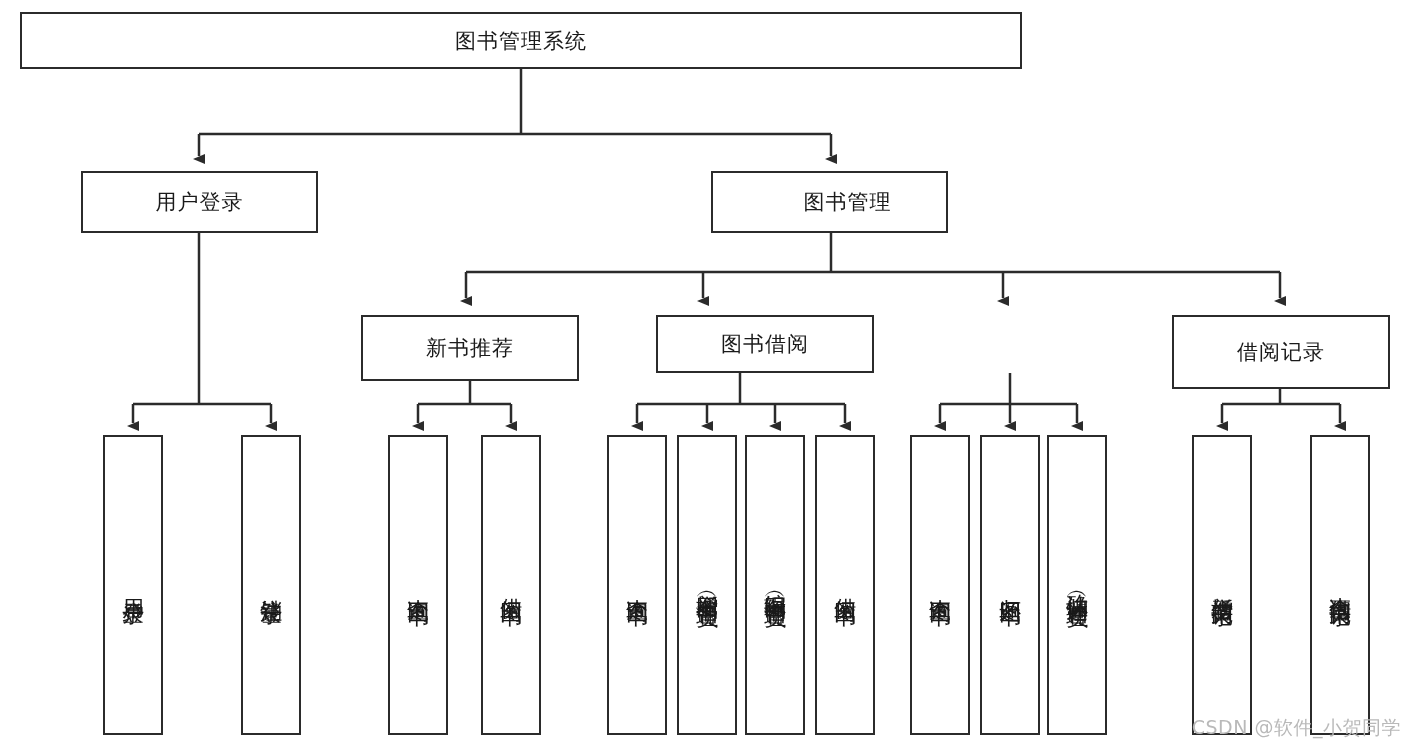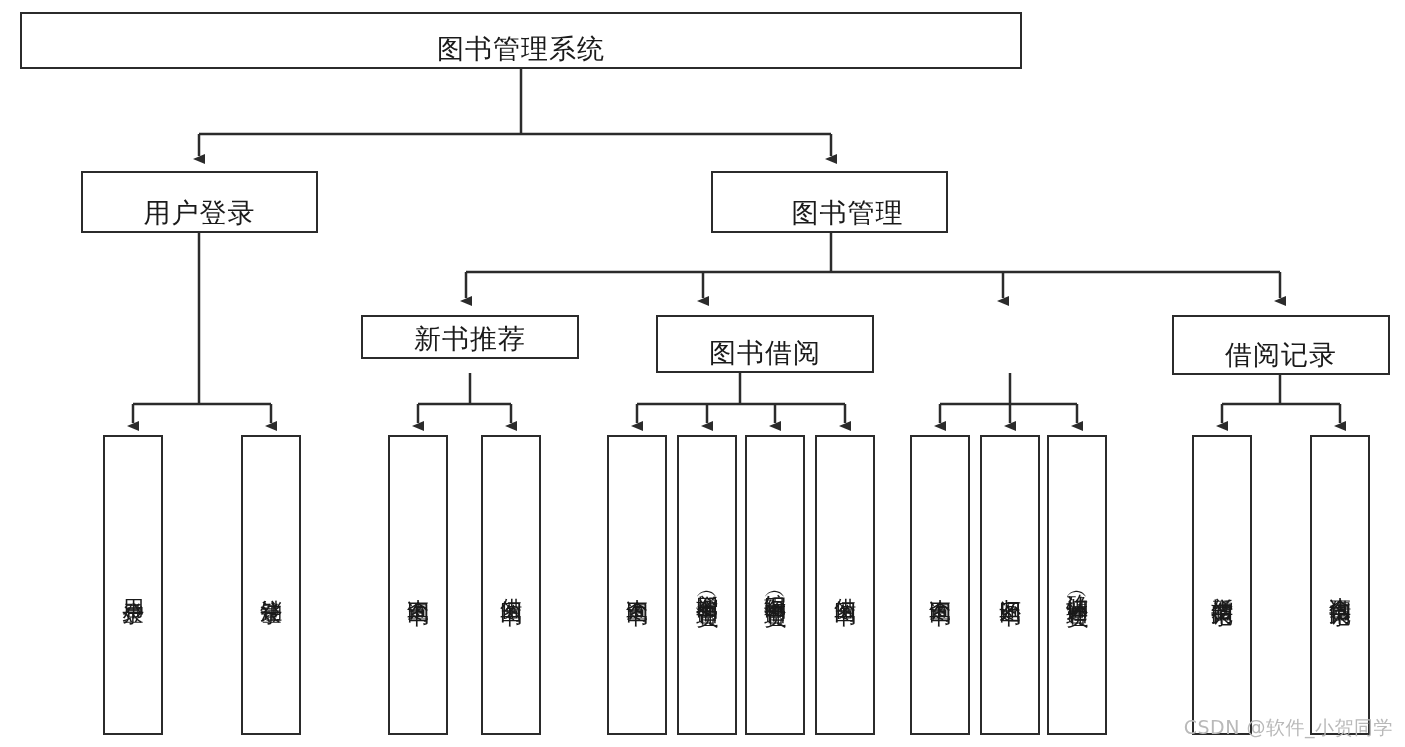--- a/index.html
+++ b/index.html
@@ -29,41 +29,40 @@
     box-sizing: border-box;
     border: 2.5px solid #2b2b2b;
     background: #ffffff;
     display: flex;
     align-items: center;
     justify-content: center;
     color: #1a1a1a;
     z-index: 3;
   }
   .node.horiz {
-    font-size: 27px;
+    font-size: 21px;
     letter-spacing: 1px;
-    align-items: flex-end;
   }
   .node.vert {
     writing-mode: vertical-rl;
     text-orientation: upright;
     font-size: 22px;
     line-height: 1.12;
     letter-spacing: 2px;
     padding: 4px 0;
   }
   .node.vert .vlabel {
     writing-mode: vertical-rl;
     text-orientation: upright;
     text-align: center;
     white-space: normal;
   }
   .watermark {
     position: absolute;
-    right: 12px;
+    right: 4px;
     bottom: 6px;
     font-size: 19px;
     color: #b9b9b9;
     letter-spacing: 0.5px;
     z-index: 6;
     white-space: nowrap;
     margin-left: 40px;
   }
 </style>
 </head>
@@ -125,27 +124,27 @@
     <span>图书管理系统</span>
   </div>
 
   <div class="node horiz" style="left:81px; top:171px; width:237px; height:62px;">
     <span>用户登录</span>
   </div>
   <div class="node horiz" style="left:711px; top:171px; width:237px; height:62px;padding-left:36px;">
     <span>图书管理</span>
   </div>
 
-  <div class="node horiz" style="left:361px; top:315px; width:218px; height:44px;">
+  <div class="node horiz" style="left:361px; top:315px; width:218px; height:66px;">
     <span>新书推荐</span>
   </div>
   <div class="node horiz" style="left:656px; top:315px; width:218px; height:58px;">
     <span>图书借阅</span>
   </div>
-  <div class="node horiz" style="left:1172px; top:315px; width:218px; height:60px;">
+  <div class="node horiz" style="left:1172px; top:315px; width:218px; height:74px;">
     <span>借阅记录</span>
   </div>
 
   <div class="node vert" style="left:103px; top:435px; width:60px; height:300px;">
     <span class="vlabel">用户登录</span>
   </div>
   <div class="node vert" style="left:241px; top:435px; width:60px; height:300px;">
     <span class="vlabel">注销登录</span>
   </div>
 

